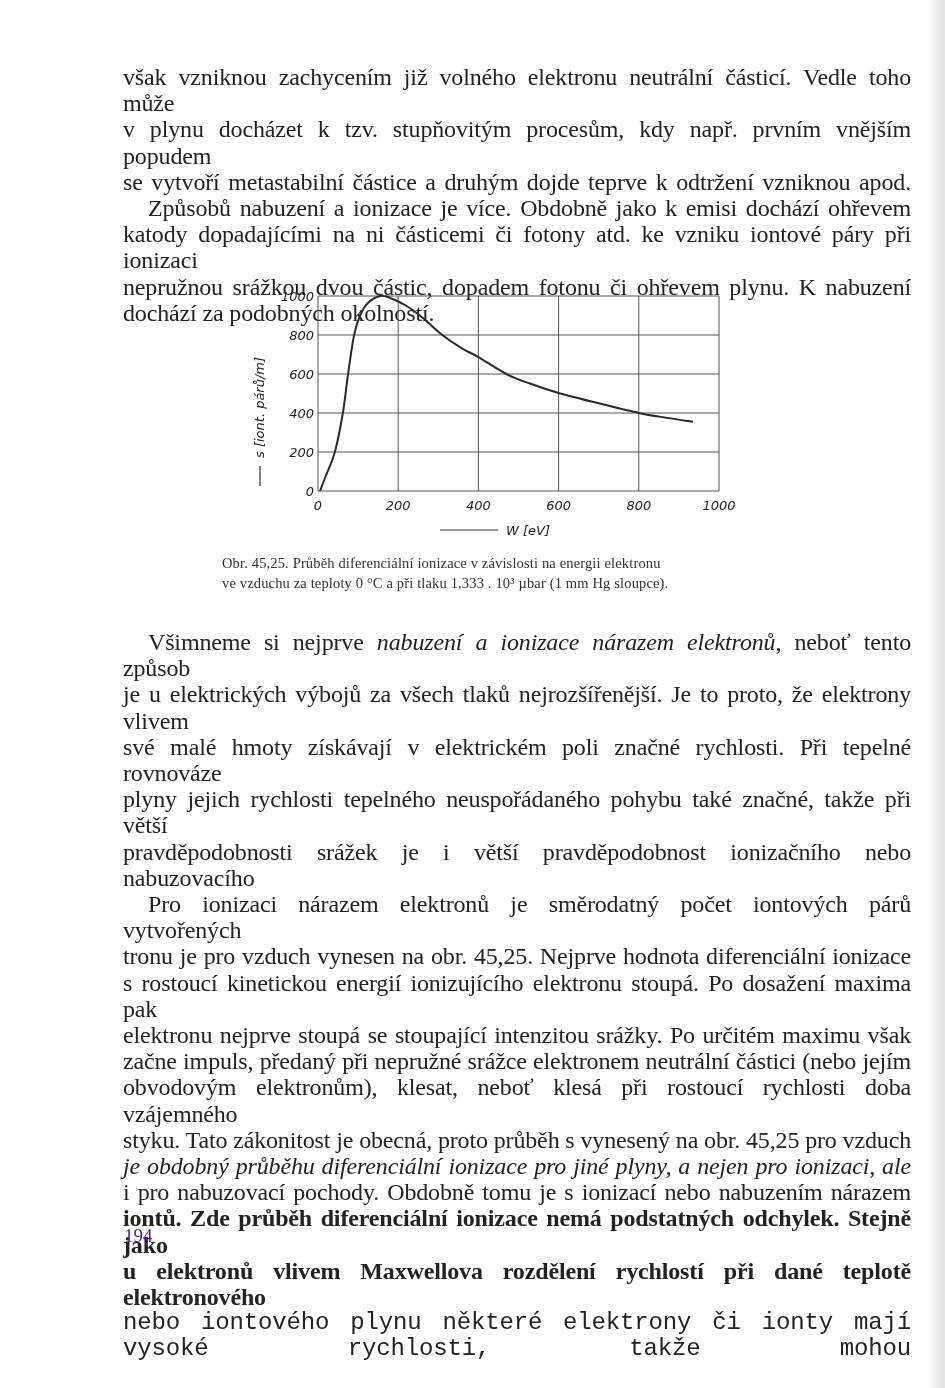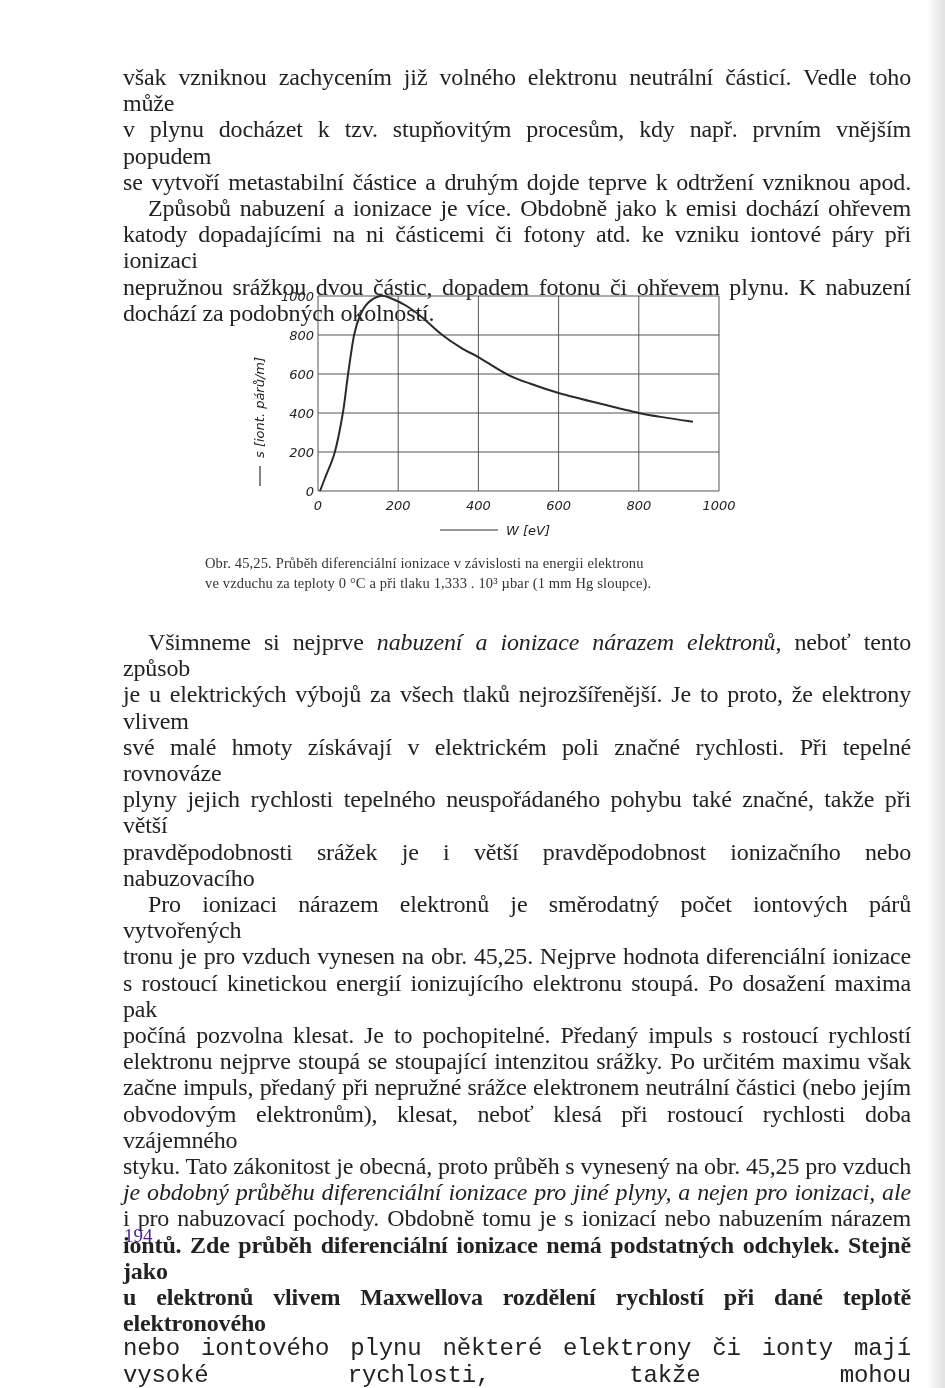--- a/index.html
+++ b/index.html
@@ -27,21 +27,21 @@
 
   .figure { position: absolute; left: 240px; top: 272px; width: 520px; height: 280px; }
   .figure svg { position: absolute; left: 0; top: 0; }
   .ytick, .xtick, .axis-label {
     font-family: "DejaVu Sans", sans-serif; font-style: italic; font-size: 13px; fill: #222;
   }
   .caption {
     position: absolute; left: 205px; top: 553px; width: 600px;
     font-size: 14.5px; line-height: 20px; color: #333; letter-spacing: 0.15px;
   }
-  .caption div { white-space: nowrap; }
+  .caption div { white-space: nowrap; margin-left: 17px; }
   .page-number {
     position: absolute; left: 124px; top: 1225px; font-size: 19px; color: #4c1d95;
   }
 </style>
 </head>
 <body>
 
 <div class="gutter"></div>
 
 <div class="text-block" id="top-block">
@@ -114,21 +114,20 @@
     <span class="line"><span>Všimneme si nejprve </span><em>nabuzení a ionizace nárazem elektronů</em><span>, neboť tento způsob</span></span>
     <span class="line" style="text-indent:0">je u elektrických výbojů za všech tlaků nejrozšířenější. Je to proto, že elektrony vlivem</span>
     <span class="line" style="text-indent:0">své malé hmoty získávají v elektrickém poli značné rychlosti. Při tepelné rovnováze</span>
     <span class="line" style="text-indent:0">plyny jejich rychlosti tepelného neuspořádaného pohybu také značné, takže při větší</span>
     <span class="line" style="text-indent:0">pravděpodobnosti srážek je i větší pravděpodobnost ionizačního nebo nabuzovacího</span>
   </p>
   <p class="indent" id="para4">
       <span class="line">Pro ionizaci nárazem elektronů je směrodatný počet iontových párů vytvořených</span>
       <span class="line" style="text-indent: 0px;">tronu je pro vzduch vynesen na obr. 45,25. Nejprve hodnota diferenciální ionizace</span>
       <span class="line" style="text-indent: 0px;">s rostoucí kinetickou energií ionizujícího elektronu stoupá. Po dosažení maxima pak</span>
-      <span class="line" style="text-indent: 0px;">počíná pozvolna klesat. Je to pochopitelné. Předaný impuls s rostoucí rychlostí</span>
       <span class="line" style="text-indent: 0px;">elektronu nejprve stoupá se stoupající intenzitou srážky. Po určitém maximu však</span>
       <span class="line" style="text-indent: 0px;">začne impuls, předaný při nepružné srážce elektronem neutrální částici (nebo jejím</span>
       <span class="line" style="text-indent: 0px;">obvodovým elektronům), klesat, neboť klesá při rostoucí rychlosti doba vzájemného</span>
       <span class="line" style="text-indent: 0px;">styku. Tato zákonitost je obecná, proto průběh s vynesený na obr. 45,25 pro vzduch</span>
       <span class="line" style="text-indent: 0px; font-style: italic;">je obdobný průběhu diferenciální ionizace pro jiné plyny, a nejen pro ionizaci, ale</span>
       <span class="line" style="text-indent: 0px;">i pro nabuzovací pochody. Obdobně tomu je s ionizací nebo nabuzením nárazem</span>
       <span class="line" style="text-indent: 0px; font-weight: bold;">iontů. Zde průběh diferenciální ionizace nemá podstatných odchylek. Stejně jako</span>
       <span class="line" style="text-indent: 0px; font-weight: bold;">u elektronů vlivem Maxwellova rozdělení rychlostí při dané teplotě elektronového</span>
       <span class="line" style="text-indent: 0px; font-family: Liberation Mono, monospace;">nebo iontového plynu některé elektrony či ionty mají vysoké rychlosti, takže mohou</span>
     </p>

